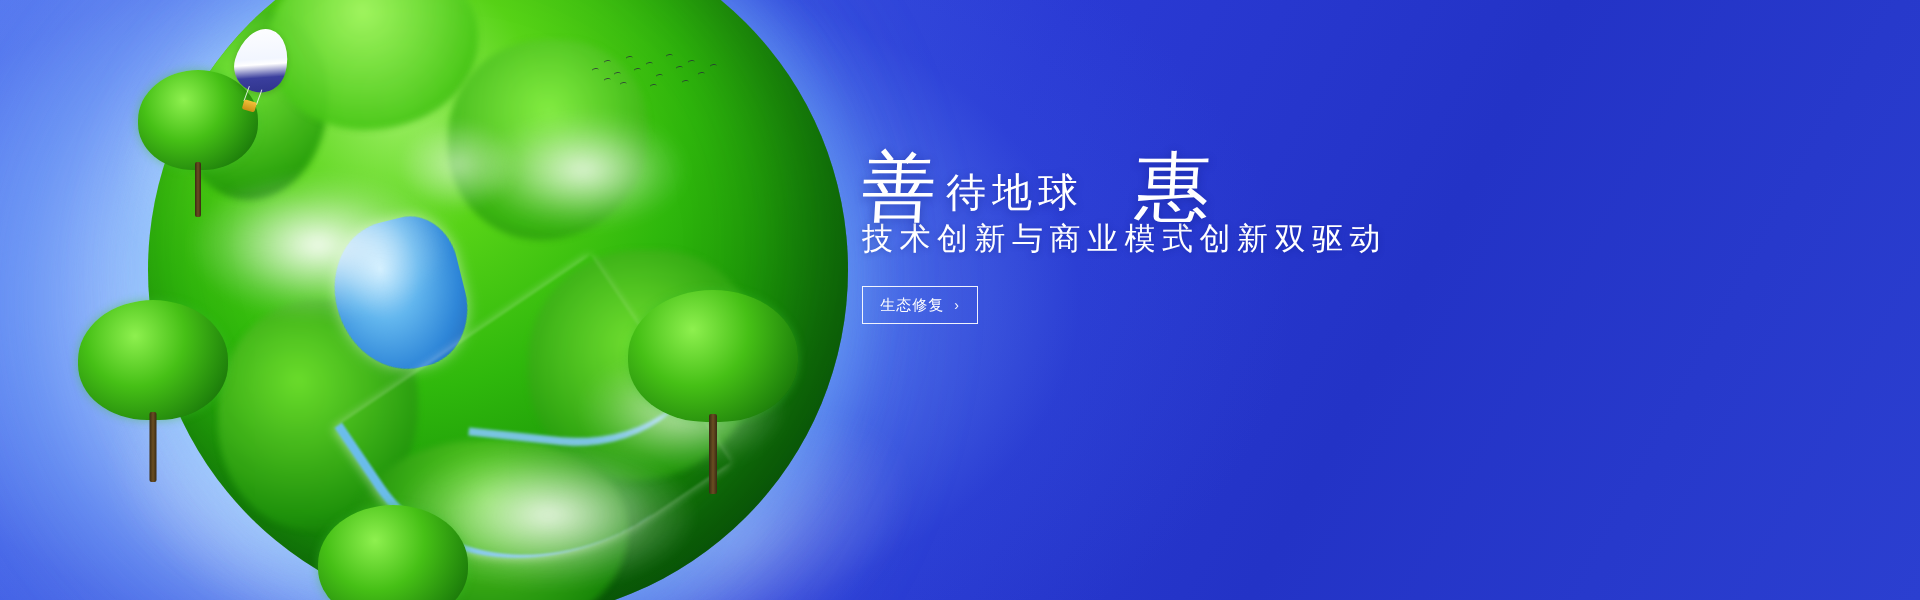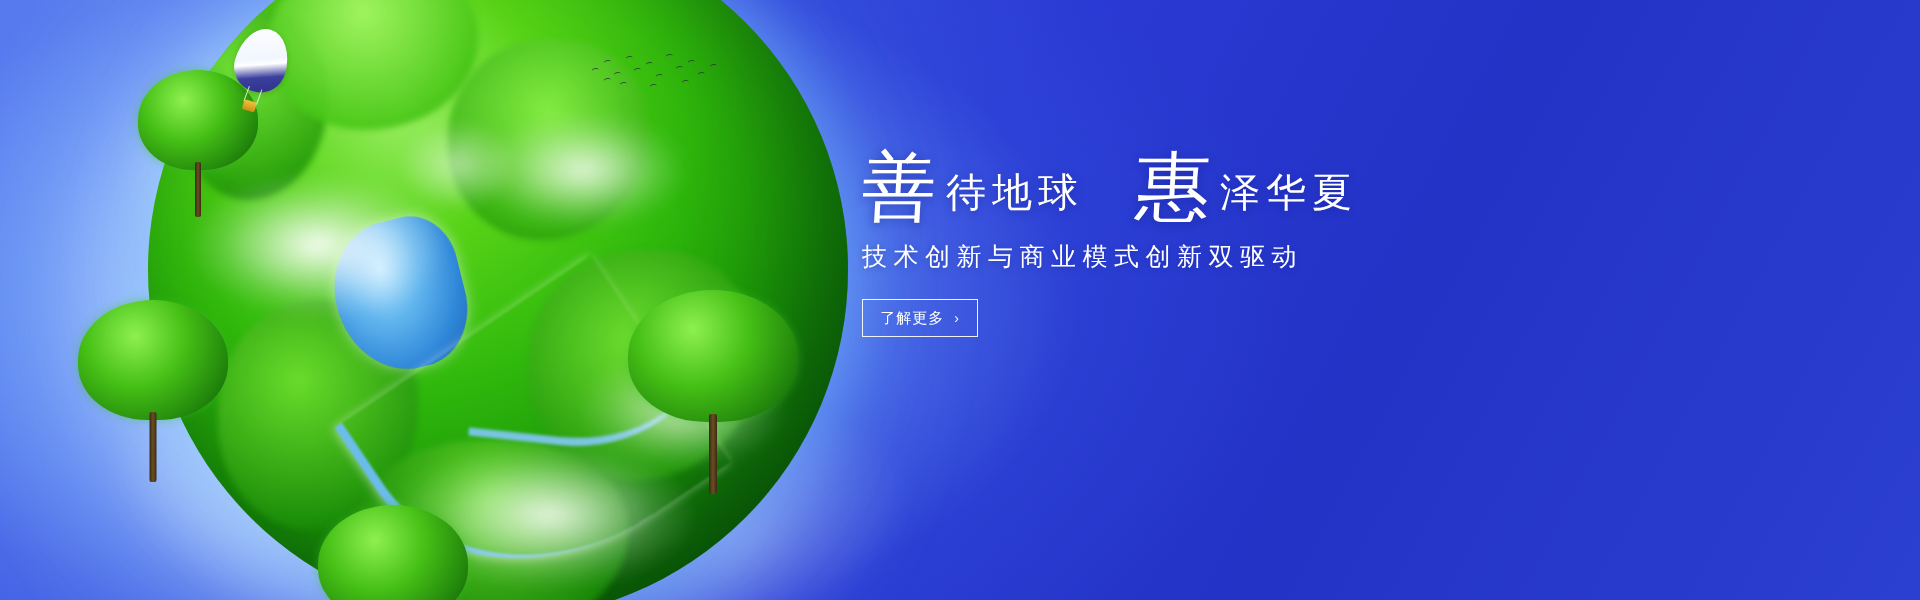--- a/index.html
+++ b/index.html
@@ -174,22 +174,21 @@
     font-family:"Liberation Serif","DejaVu Serif",serif;
     font-size:40px;line-height:1;font-weight:400;
     letter-spacing:6px;
     margin-left:10px;
     text-shadow:0 2px 8px rgba(10,25,120,.40);
     text-align:center;
   }
   .hl-gap{width:52px;}
 
   .subtitle{
-    margin-top:22px;
-    font-size:25px;
+    font-size:31px;
     letter-spacing:6.5px;
     font-weight:400;
     color:#ffffff;
     text-shadow:0 1px 6px rgba(10,25,120,.35);
   }
   .desc{
     margin-top:22px;
     font-size:16px;
     letter-spacing:.6px;
     color:#f0f3ff;
@@ -290,26 +289,25 @@
   <div class="copy">
 
     <div class="headline">
       <div class="hl-group">
         <span class="hl-big">善</span>
         <span class="hl-small">待地球</span>
       </div>
       <div class="hl-gap"></div>
       <div class="hl-group">
         <span class="hl-big">惠</span>
-        <span class="hl-small">泽华夏</span>
       </div>
     </div>
 
     <div class="subtitle">技术创新与商业模式创新双驱动</div>
 
 
     <button class="more-btn">
-      <span>了解更多</span>
+      <span>生态修复</span>
       <span class="chev">›</span>
     </button>
 
   </div>
 </div>
 
 </body></html>

